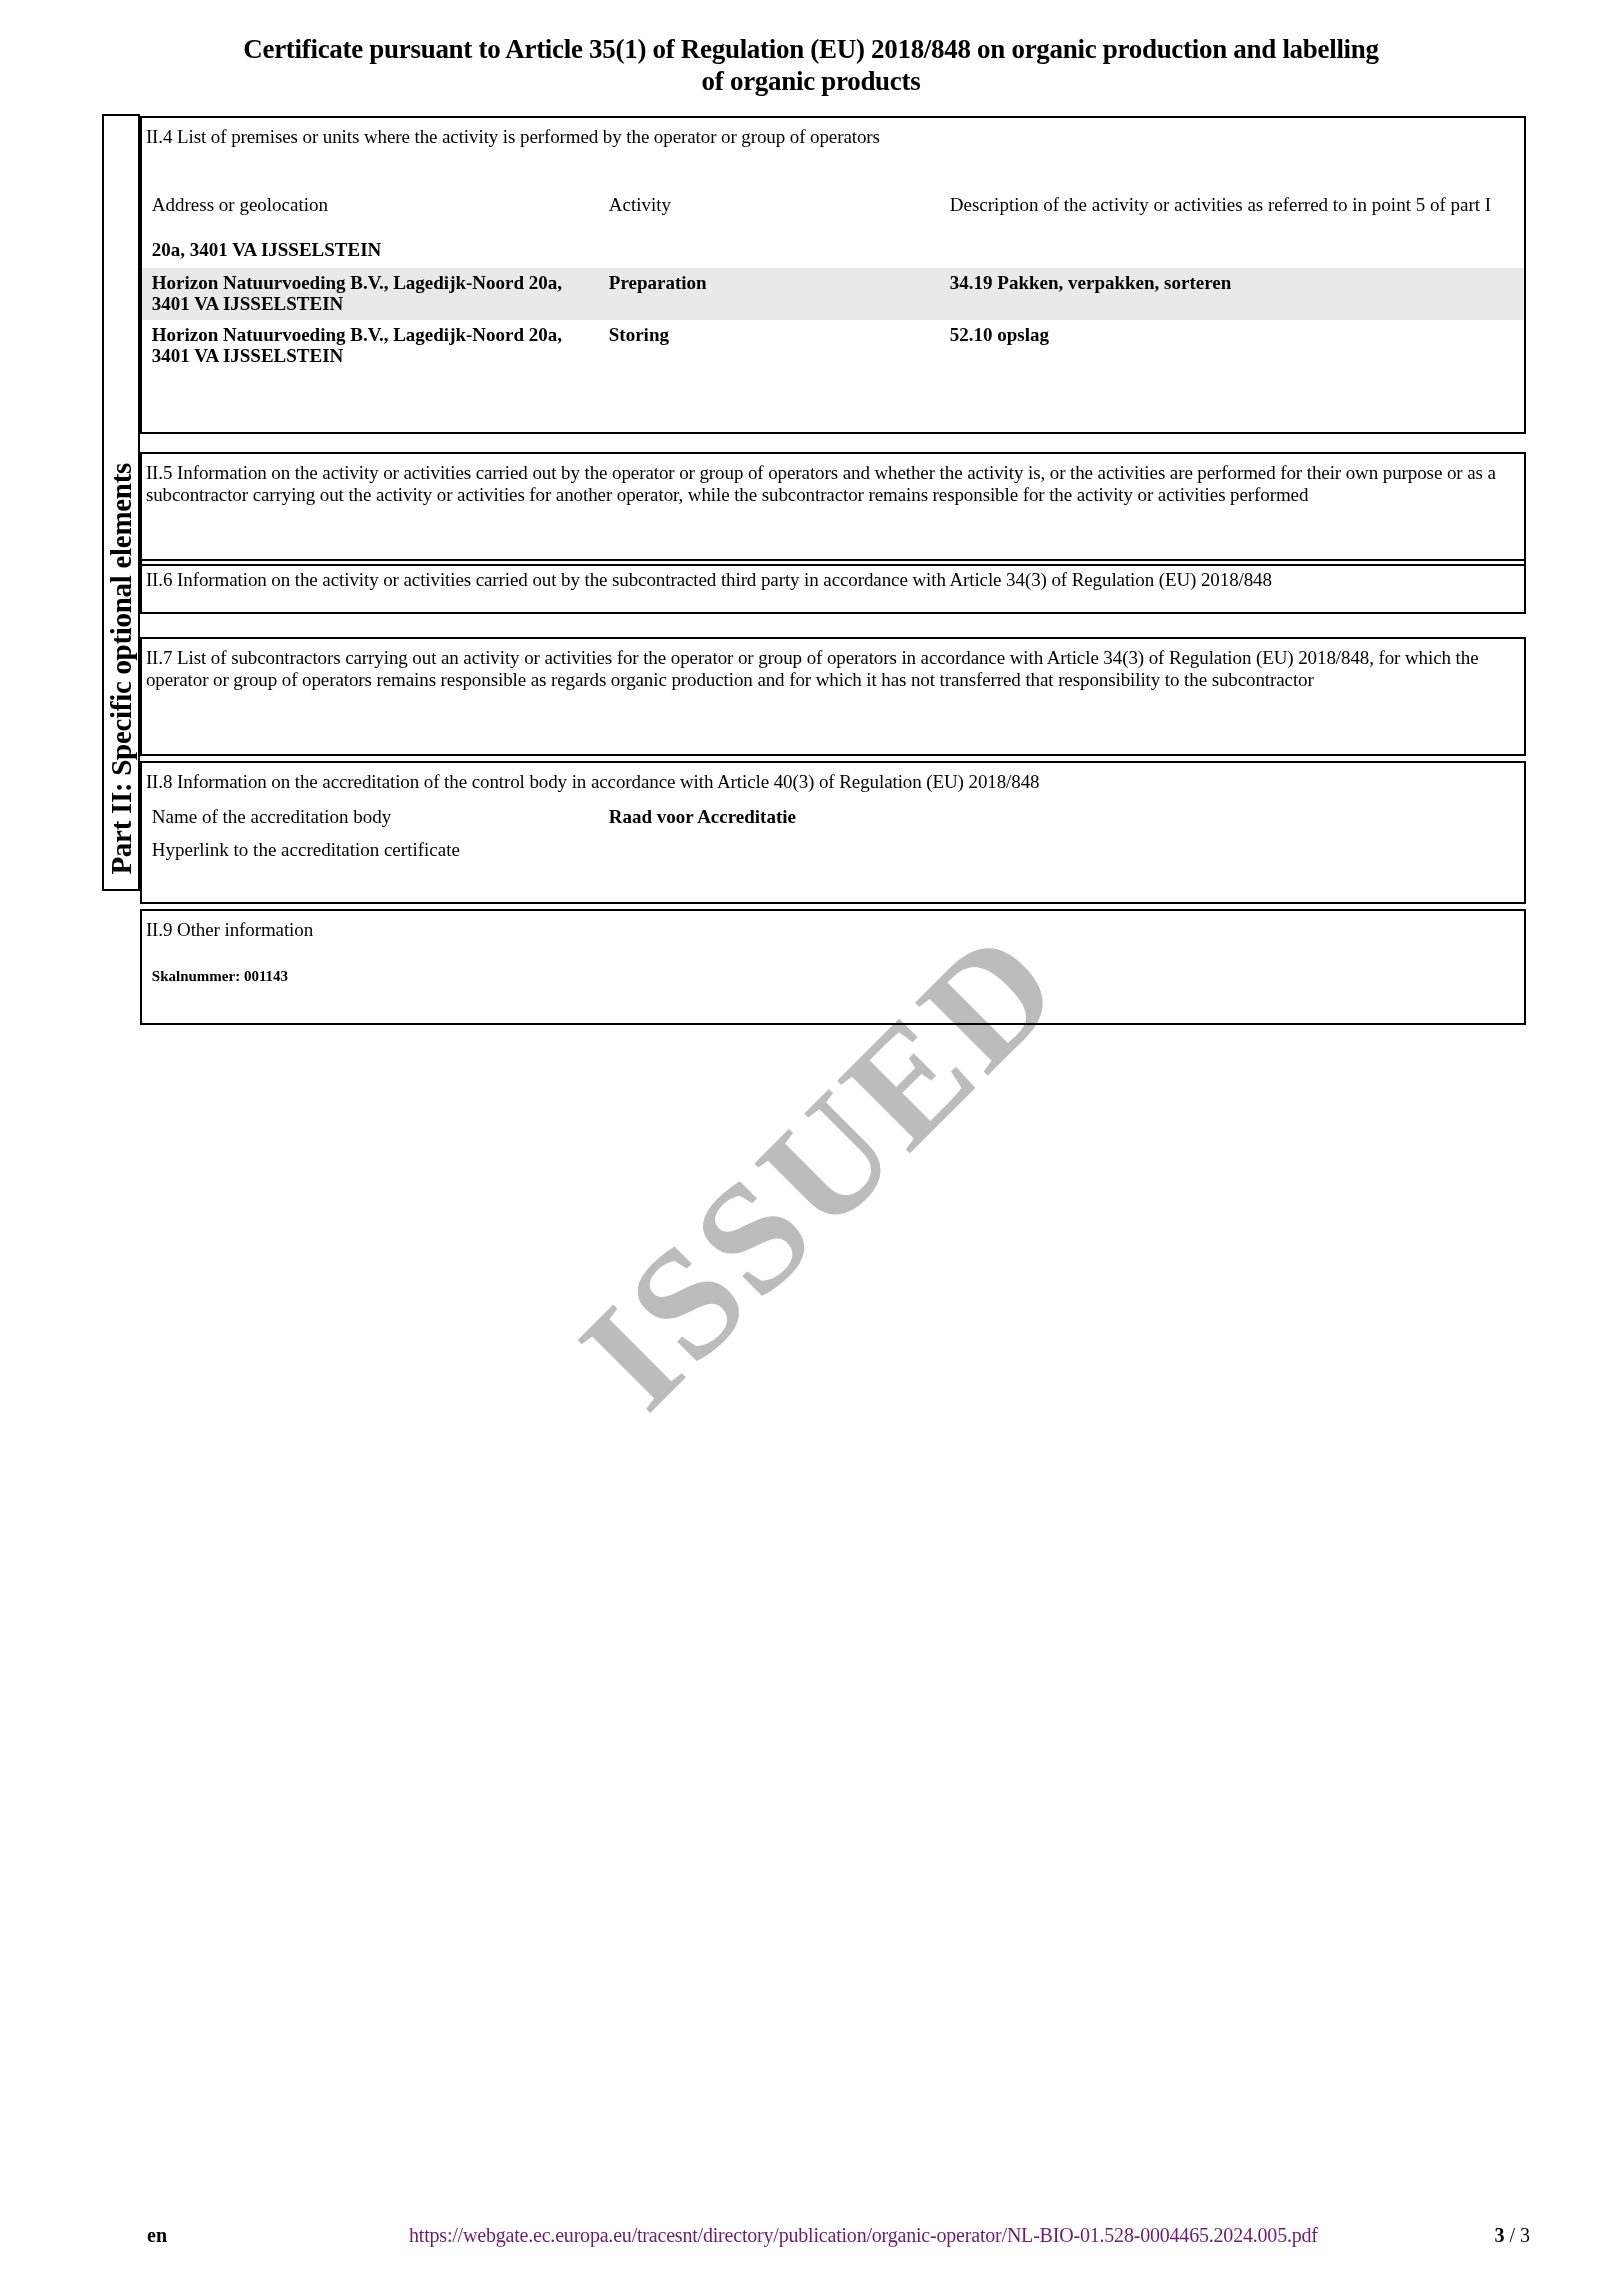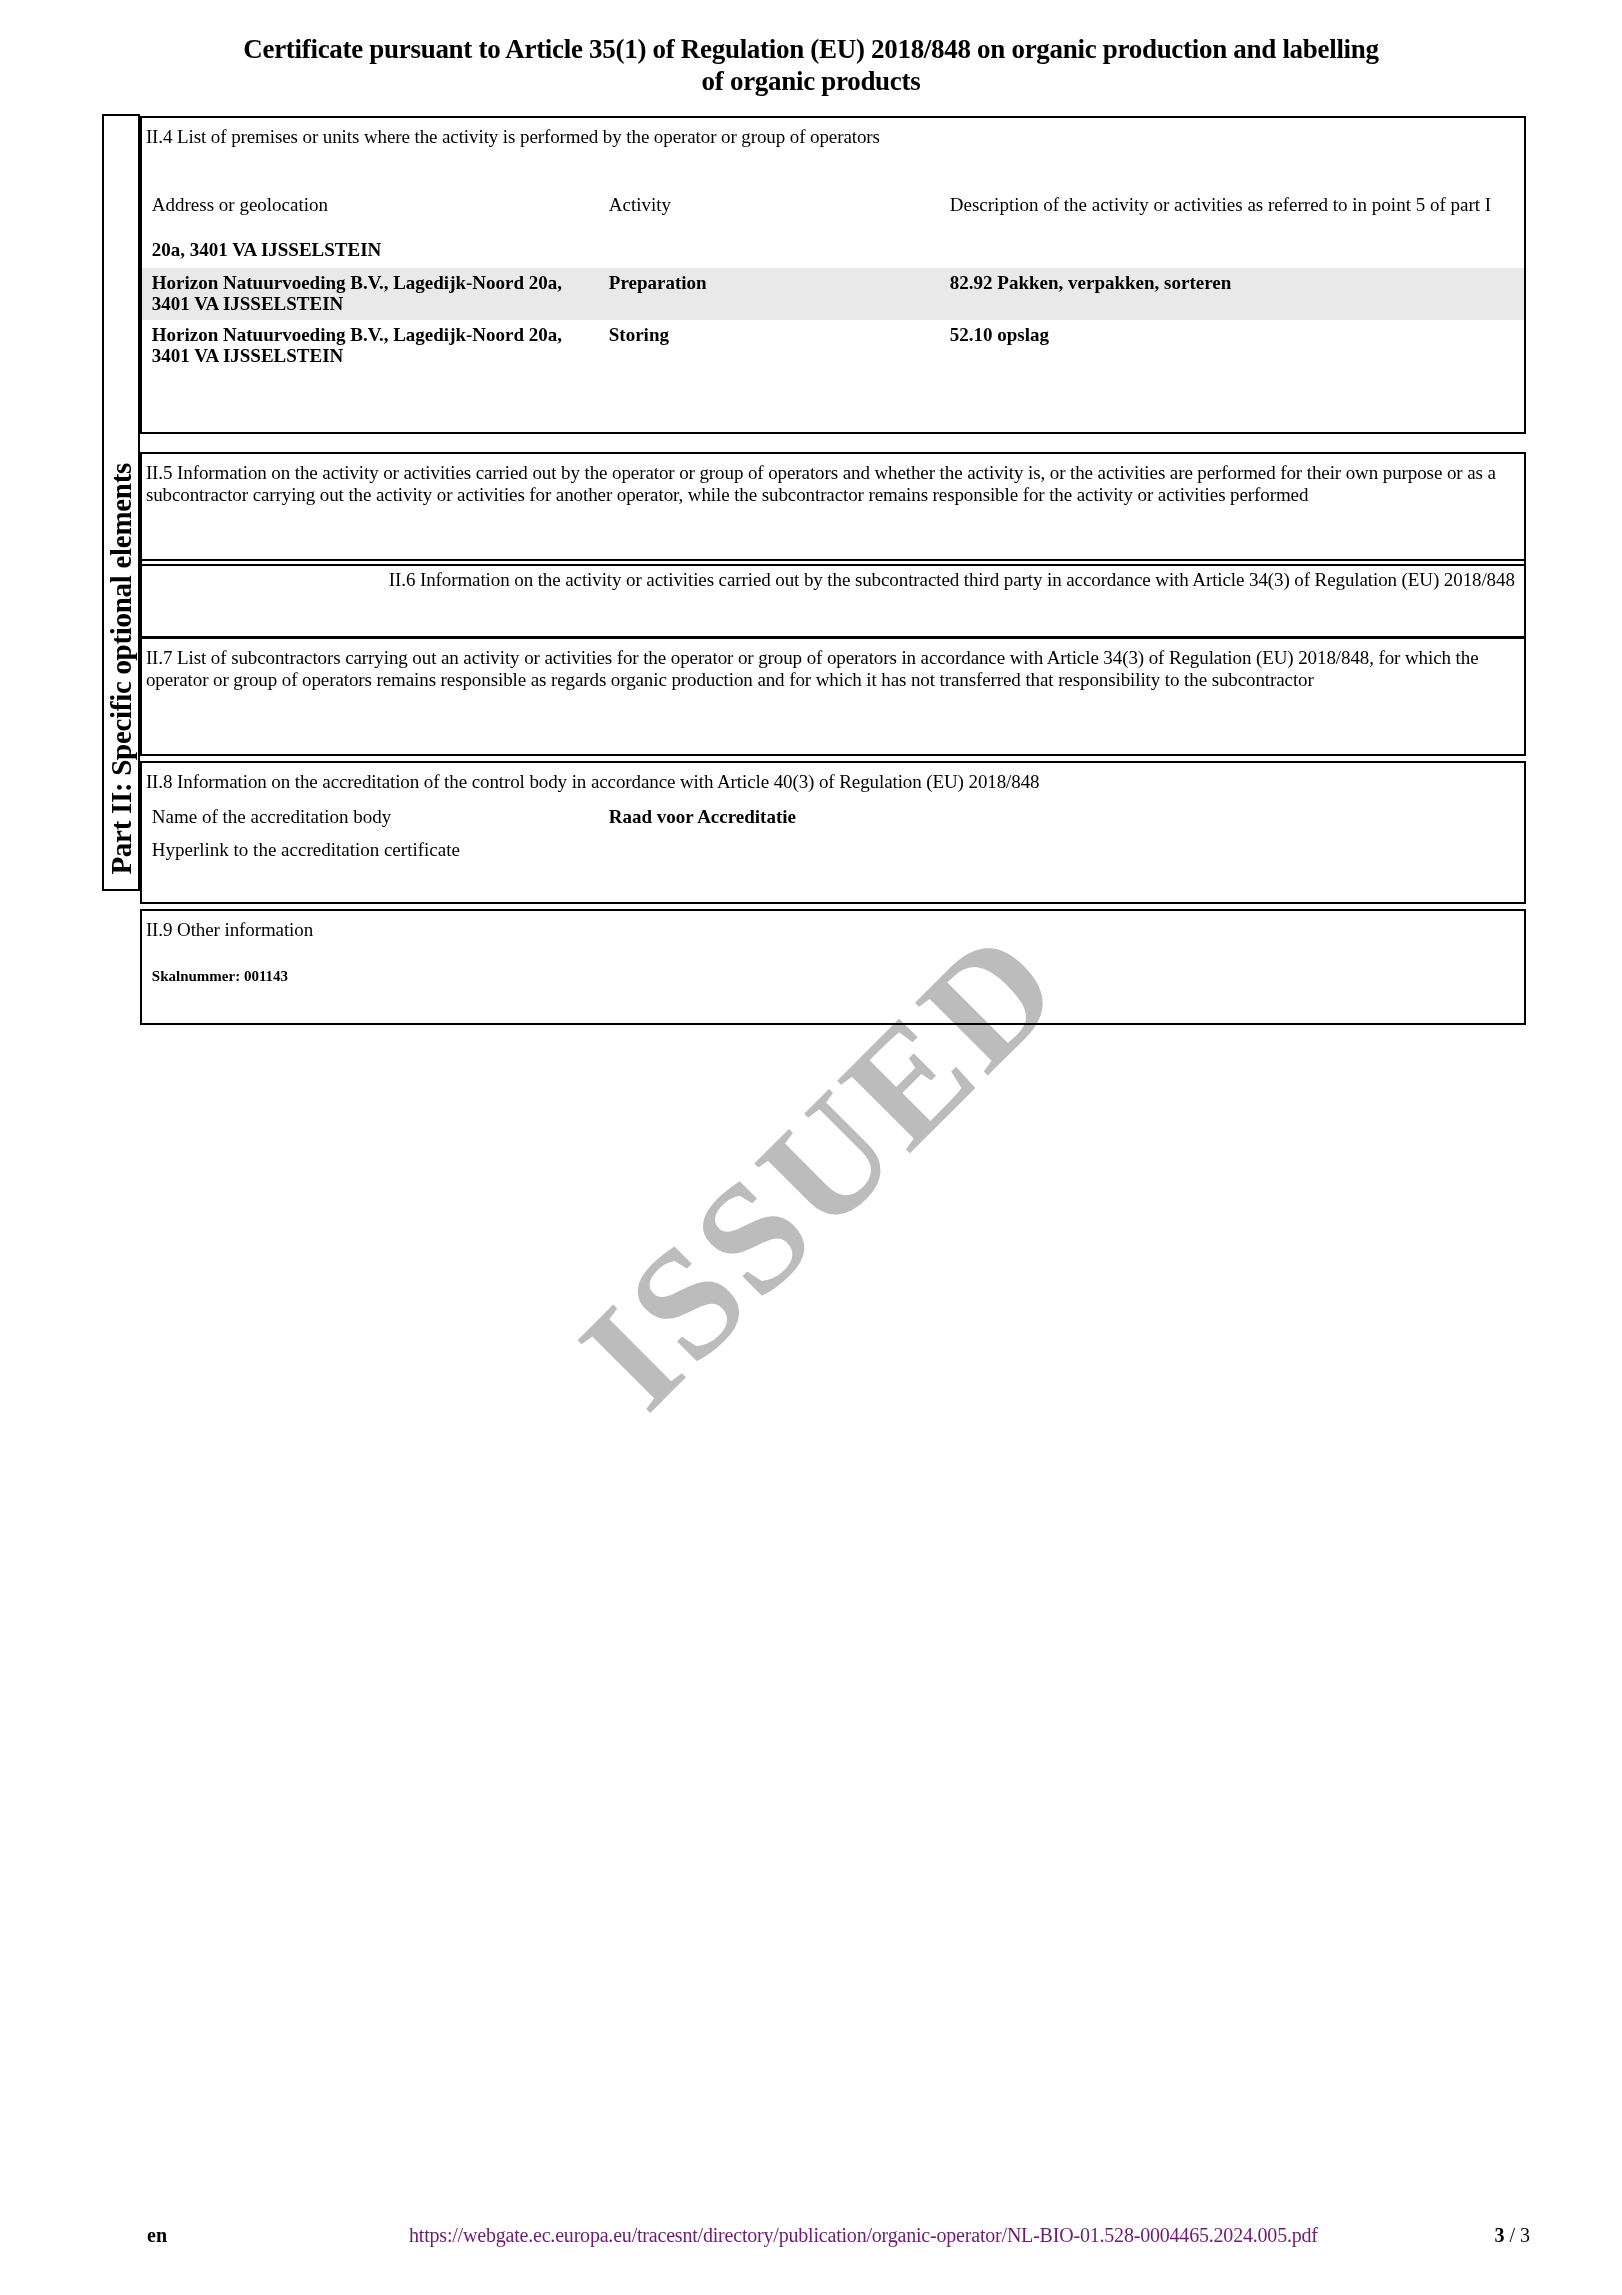--- a/index.html
+++ b/index.html
@@ -36,21 +36,21 @@
     font-weight:700; font-size:29px; white-space:nowrap; letter-spacing:-0.3px;
   }
 
   
   .box {
     position:absolute; left:140px; width:1386px;
     border:2px solid #000000; background:transparent; z-index:1;
   }
   #box4 { top:116px;  height:318px; }
   #box5 { top:440px;  height:114px;margin-top:12px; }
-  #box6 { top:559px;  height:79px;text-align:right; }
+  #box6 { top:559px;  height:55px; }
   #box7 { top:637px;  height:119px; }
   #box8 { top:761px; height:143px; }
   #box9 { top:909px; height:116px; }
 
   .hdr {
     font-size:19px; line-height:1.14; padding:7.9px 9.2px 0 3.9px;
     letter-spacing:-0.1px;
   }
 
   
@@ -114,21 +114,21 @@
     <div class="c3">Description of the activity or activities as referred to in point 5 of part I</div>
   </div>
   <div class="trow grid3 first">
     <div class="c1">20a, 3401 VA IJSSELSTEIN</div>
     <div class="c2"></div>
     <div class="c3"></div>
   </div>
   <div class="trow grid3 padded second highlight">
     <div class="c1">Horizon Natuurvoeding B.V., Lagedijk-Noord 20a, 3401 VA IJSSELSTEIN</div>
     <div class="c2">Preparation</div>
-    <div class="c3">82.92 Pakken, verpakken, sorteren</div>
+    <div class="c3">34.19 Pakken, verpakken, sorteren</div>
   </div>
   <div class="trow grid3 padded">
     <div class="c1">Horizon Natuurvoeding B.V., Lagedijk-Noord 20a, 3401 VA IJSSELSTEIN</div>
     <div class="c2">Storing</div>
     <div class="c3">52.10 opslag</div>
   </div>
 </section>
 
 <section class="box" id="box5">
   <div class="hdr">II.5 Information on the activity or activities carried out by the operator or group of operators and whether the activity is, or the activities are performed for their own purpose or as a subcontractor carrying out the activity or activities for another operator, while the subcontractor remains responsible for the activity or activities performed</div>

